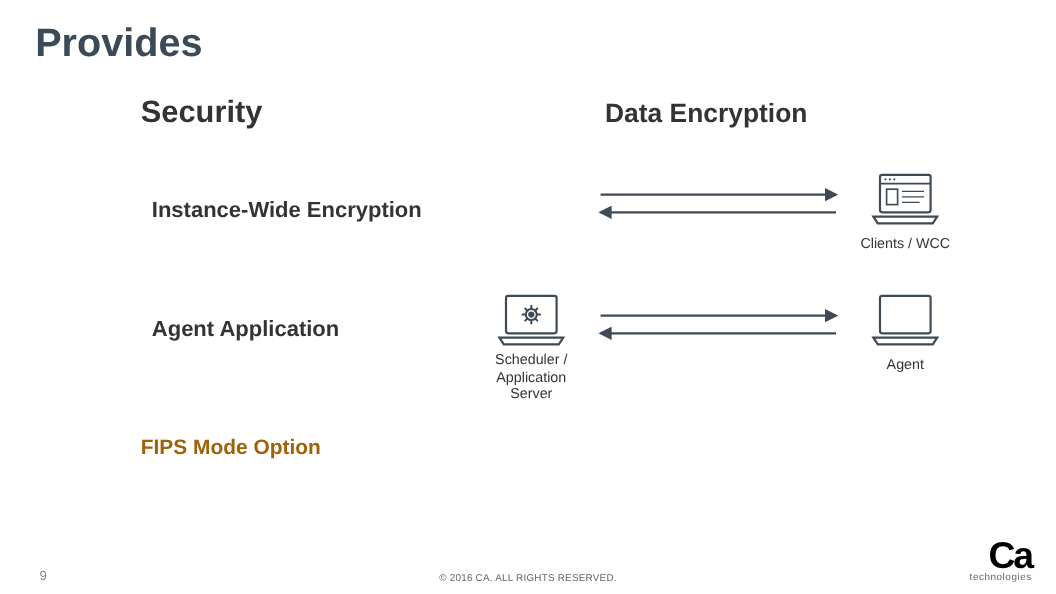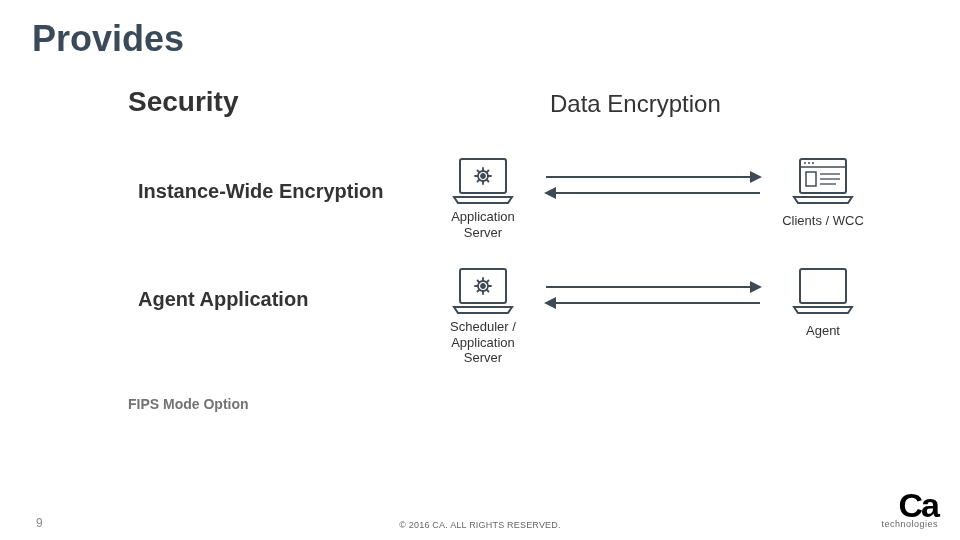--- a/index.html
+++ b/index.html
@@ -27,21 +27,21 @@
     top: 86px;
     font-size: 28px;
     font-weight: 600;
     color: #333;
   }
   .subtitle-right {
     position: absolute;
     left: 550px;
     top: 90px;
     font-size: 24px;
-    font-weight: 400;
+    font-weight: 700;
     color: #333;
   }
   .row-heading {
     position: absolute;
     left: 138px;
     font-size: 20px;
     font-weight: 700;
     color: #333;
   }
   #row1-heading { top: 180px; }
@@ -77,22 +77,22 @@
     right: 100px;
     top: 10px;
     height: 40px;
   }
   .arrows svg { width: 100%; height: 100%; }
 
   .fips-block {
     position: absolute;
     left: 128px;
     top: 395px;
-    font-size: 14px;
-    color: #737373;
+    font-size: 19px;
+    color: #a16207;
     line-height: 1.35;
   }
   .fips-block .strong { font-weight: 600; }
 
   .page-number {
     position: absolute;
     left: 36px;
     bottom: 10px;
     font-size: 12px;
     color: #888;
@@ -132,43 +132,20 @@
 <body>
 
 <div class="slide-title">Provides</div>
 <div class="subtitle-left">Security</div>
 <div class="subtitle-right">Data Encryption</div>
 
 <div id="row1-heading" class="row-heading">Instance-Wide Encryption</div>
 <div id="row2-heading" class="row-heading">Agent Application</div>
 
 <div id="diagram1" class="diagram-row">
-  <div class="node node-left">
-
-    <svg width="70" height="52" viewBox="0 0 70 52">
-      <rect x="12" y="4" width="46" height="34" rx="2" fill="none" stroke="#3f4a54" stroke-width="2"></rect>
-      <path d="M6 42 h58 l-4 6 H10 Z" fill="none" stroke="#3f4a54" stroke-width="2"></path>
-
-      <g transform="translate(35,21)" stroke="#3f4a54" stroke-width="1.8" fill="none">
-        <circle r="5"></circle>
-        <circle r="2" fill="#3f4a54"></circle>
-        <g stroke-linecap="round">
-          <line x1="0" y1="-8" x2="0" y2="-5"></line>
-          <line x1="0" y1="8" x2="0" y2="5"></line>
-          <line x1="-8" y1="0" x2="-5" y2="0"></line>
-          <line x1="8" y1="0" x2="5" y2="0"></line>
-          <line x1="5.5" y1="5.5" x2="3.5" y2="3.5"></line>
-          <line x1="-5.5" y1="-5.5" x2="-3.5" y2="-3.5"></line>
-          <line x1="-5.5" y1="5.5" x2="-3.5" y2="3.5"></line>
-          <line x1="5.5" y1="-5.5" x2="3.5" y2="-3.5"></line>
-        </g>
-      </g>
-    </svg>
-    <div class="label">Application Server</div>
-  </div>
   <div class="arrows">
     <svg viewBox="0 0 230 40">
       <defs>
         <marker id="ah1" markerWidth="6" markerHeight="6" refX="5" refY="3" orient="auto">
           <path d="M0,0 L6,3 L0,6 Z" fill="#3f4a54"></path>
         </marker>
         <marker id="ah1r" markerWidth="6" markerHeight="6" refX="1" refY="3" orient="auto">
           <path d="M6,0 L0,3 L6,6 Z" fill="#3f4a54"></path>
         </marker>
       </defs>

